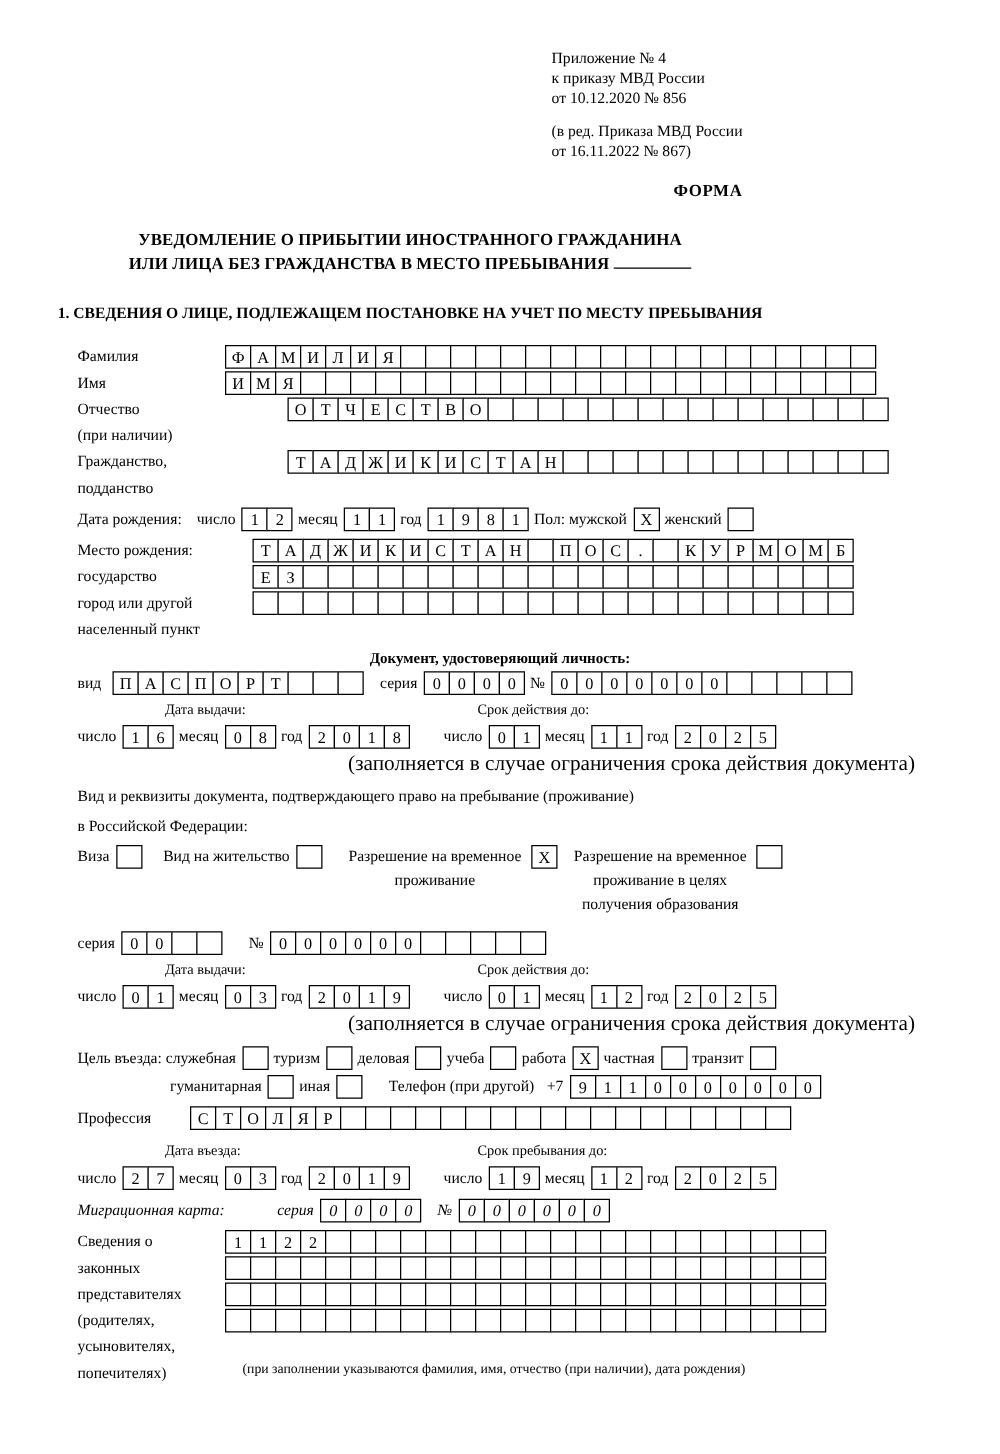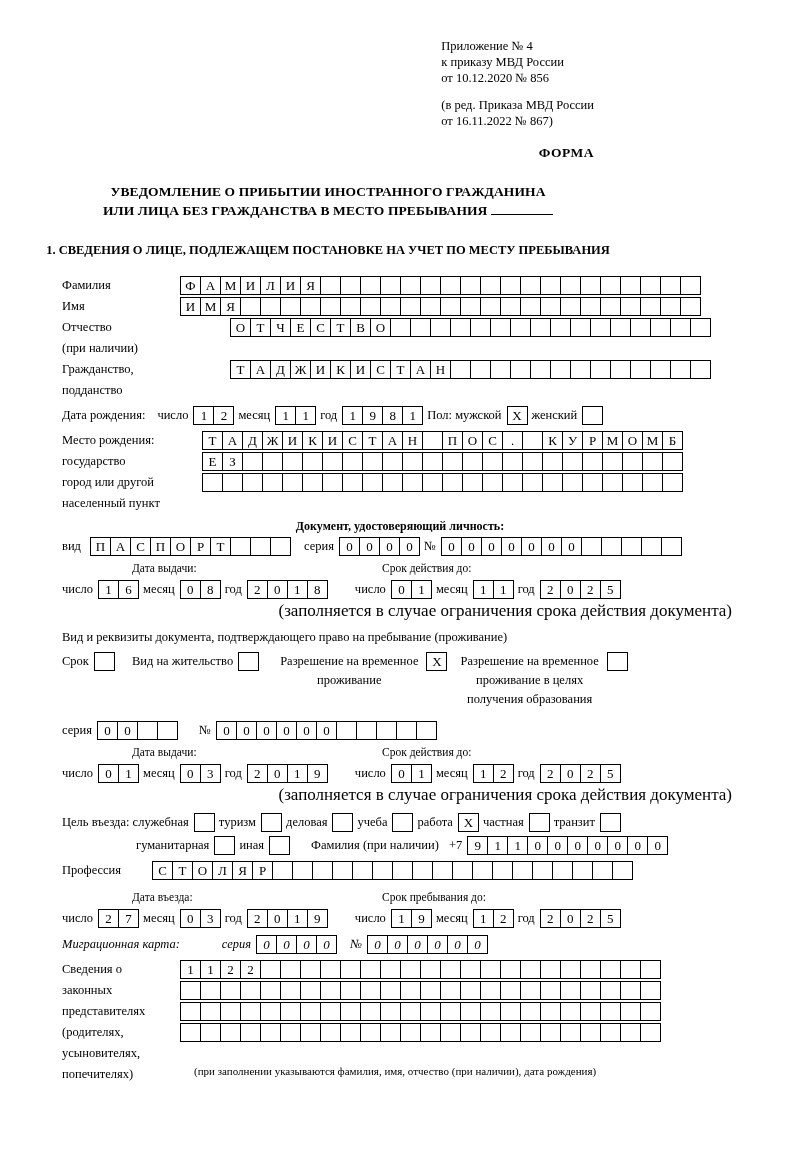--- a/index.html
+++ b/index.html
@@ -439,23 +439,24 @@
           <div class="bx">2</div>
           <div class="bx">0</div>
           <div class="bx">2</div>
           <div class="bx">5</div>
         </div>
     </div>
 
     <div style="text-align:right;padding-right:6px;" class="note">(заполняется в случае ограничения срока действия документа)</div>
 
     <div style="margin-top:9px;">Вид и реквизиты документа, подтверждающего право на пребывание (проживание)</div>
+    <div style="margin-top:9px;">в Российской Федерации:</div>
 
     <div class="row" style="margin-top:7px;align-items:flex-start;">
-      <div class="inline-lbl" style="padding-left:0;">Срок</div>
+      <div class="inline-lbl" style="padding-left:0;">Виза</div>
       <div class="boxes" id="visa-mark">
           <div class="bx"></div>
         </div>
       <div class="inline-lbl" style="padding-left:18px;">Вид на жительство</div>
       <div class="boxes" id="residence-mark">
           <div class="bx"></div>
         </div>
       <div style="width:22px;"></div>
       <div style="text-align:center;">
         <div class="inline-lbl" style="display:inline-block;padding:0;">Разрешение на временное</div>
@@ -577,21 +578,21 @@
 
     <div class="row" style="margin-top:4px;align-items:center;">
       <div class="inline-lbl" style="padding-left:74px;">гуманитарная</div>
       <div class="boxes" id="purpose-humanitarian">
           <div class="bx"></div>
         </div>
       <div class="inline-lbl">иная</div>
       <div class="boxes" id="purpose-other">
           <div class="bx"></div>
         </div>
-      <div class="inline-lbl" style="padding-left:22px;">Фамилия (при наличии)</div>
+      <div class="inline-lbl" style="padding-left:22px;">Телефон (при другой)</div>
       <div class="inline-lbl">+7</div>
       <div class="boxes" id="phone-cells">
           <div class="bx">9</div>
           <div class="bx">1</div>
           <div class="bx">1</div>
           <div class="bx">0</div>
           <div class="bx">0</div>
           <div class="bx">0</div>
           <div class="bx">0</div>
           <div class="bx">0</div>

